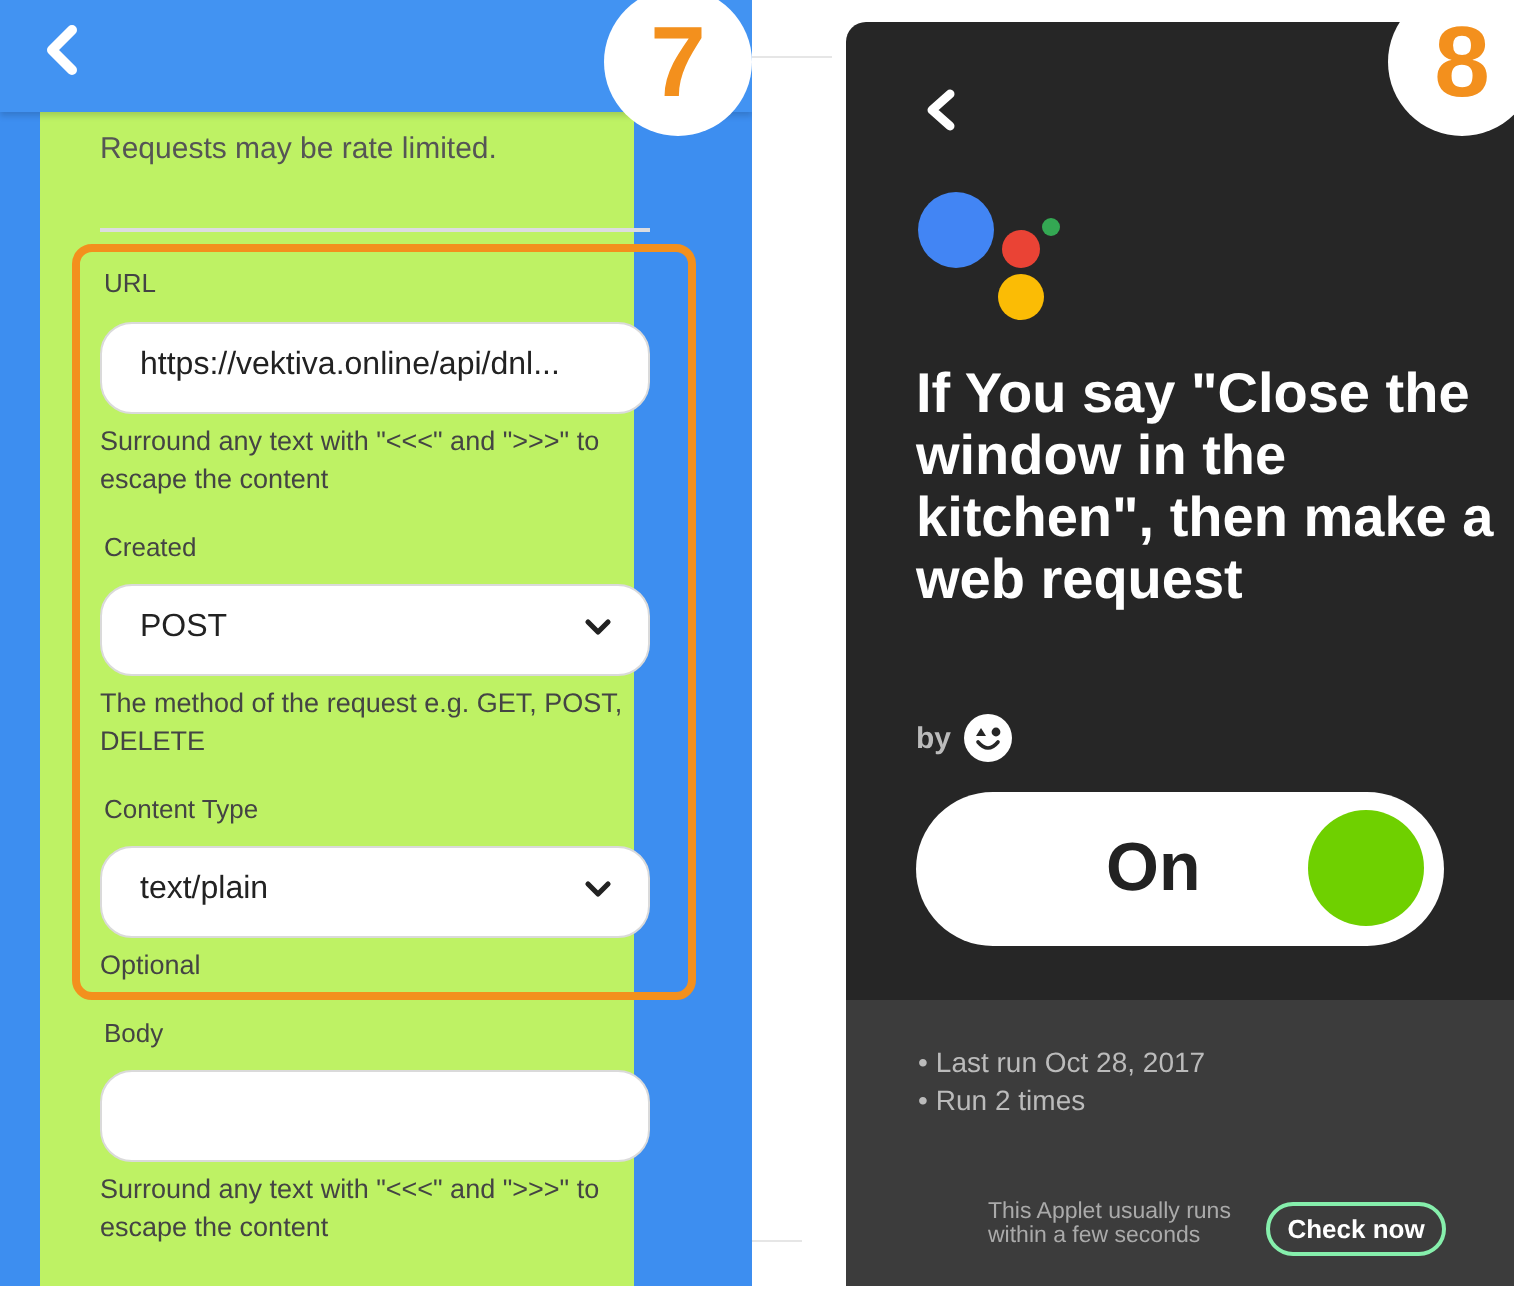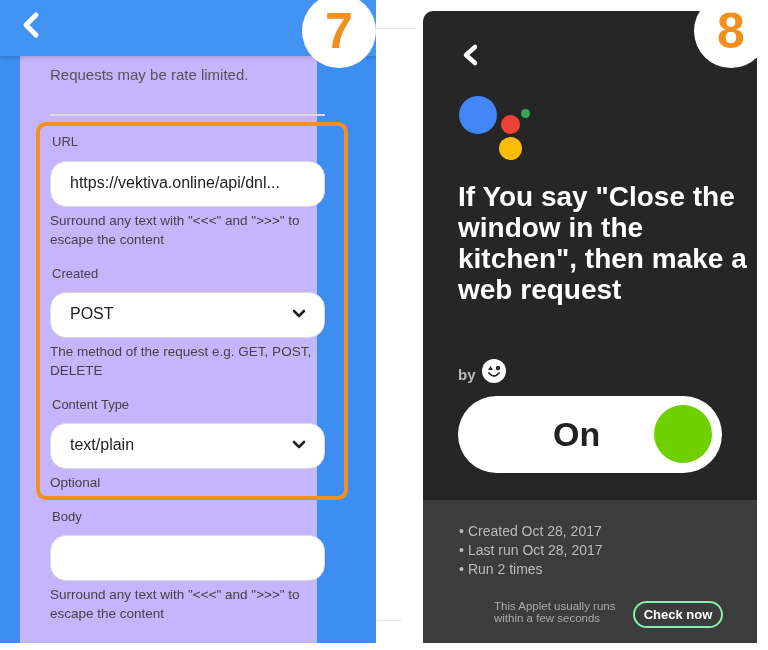--- a/index.html
+++ b/index.html
@@ -6,38 +6,38 @@
   html, body { width: 768px; height: 650px; background: #ffffff; overflow: hidden; font-family: "Liberation Sans", "DejaVu Sans", sans-serif; }
   .stage { position: relative; width: 768px; height: 650px; }
 
   
   .left { position: absolute; left: 0; top: 0; width: 376px; height: 643px; background: #3d8ef0; overflow: hidden; }
   .left-header { position: absolute; left: 0; top: 0; width: 376px; height: 56px; background: #4293f2; box-shadow: 0 2px 3px rgba(0,0,0,0.15); z-index: 2; }
   .left-back { position: absolute; left: 18px; top: 10px; width: 26px; height: 30px; color: #fff; }
   .left-title { position: absolute; left: 0; right: 0; top: 4px; text-align: center; color: #fff; font-size: 29px; font-weight: bold; letter-spacing: 0.2px; }
   .step-badge { position: absolute; width: 74px; height: 74px; border-radius: 50%; background: #fff; color: #f3901d; font-weight: bold; font-size: 50px; text-align: center; line-height: 74px; z-index: 3; }
   .badge-7 { left: 302px; top: -6px; }
-  .left-card { position: absolute; left: 20px; top: 56px; width: 297px; height: 587px; background: #c4b5fd; text-decoration: underline; }
+  .left-card { position: absolute; left: 20px; top: 56px; width: 297px; height: 587px; background: #bef264; text-decoration: underline; }
   .rate-text { position: absolute; left: 30px; top: 10px; color: #555; font-size: 15px; }
   .divider { position: absolute; left: 30px; top: 58px; width: 275px; height: 2px; background: #dcdce0; }
   .highlight-box { position: absolute; left: 16px; top: 66px; width: 312px; height: 378px; border: 4px solid #f3901d; border-radius: 10px; }
   .field-label { position: absolute; left: 32px; color: #444; font-size: 13px; }
   .field-box { position: absolute; left: 30px; width: 275px; height: 46px; border: 1.5px solid #dadada; border-radius: 16px; background: #fff; }
   .field-value { position: absolute; left: 19px; top: 12px; font-size: 16px; color: #222; white-space: nowrap; }
   .chevron { position: absolute; right: 18px; top: 14px; width: 14px; height: 14px; }
   .helper { position: absolute; left: 30px; color: #444; font-size: 13.5px; line-height: 19px; width: 280px; }
 
   
   .right { position: absolute; left: 423px; top: 11px; width: 334px; height: 632px; background: #262626; border-radius: 10px 0 0 0; overflow: hidden; }
   .badge-8 { left: 694px; top: -6px; }
   .right-back { position: absolute; left: 36px; top: 30px; width: 24px; height: 28px; }
   .ga-logo { position: absolute; left: 36px; top: 85px; width: 75px; height: 70px; }
   .ga-dot { position: absolute; border-radius: 50%; }
   .applet-title { position: absolute; left: 35px; top: 170px; width: 290px; color: #fff; font-size: 28px; font-weight: bold; line-height: 31px; }
-  .by-row { position: absolute; left: 35px; top: 344px; height: 28px; display: flex; align-items: flex-end; gap: 6px; }
+  .by-row { position: absolute; left: 35px; top: 344px; height: 28px; display: flex; align-items: center; gap: 6px; }
   .by-label { color: #bbb; font-size: 15px; font-weight: bold; }
   .avatar { width: 24px; height: 24px; }
   .toggle { position: absolute; left: 35px; top: 385px; width: 264px; height: 77px; background: #fff; border-radius: 39px; }
   .toggle-label { position: absolute; left: 95px; top: 19px; font-size: 34px; color: #222; font-weight: bold; }
   .toggle-knob { position: absolute; right: 10px; top: 9px; width: 58px; height: 58px; border-radius: 50%; background: #6fd000; }
   .right-footer { position: absolute; left: 0; top: 489px; width: 334px; height: 143px; background: #3c3c3c; }
   .stats { position: absolute; left: 36px; top: 22px; color: #bbb; font-size: 14px; line-height: 19px; list-style: none; }
   .stats li::before { content: "\2022"; margin-right: 4px; }
   .runs-note { position: absolute; left: 35px; top: 100px; color: #aaa; font-size: 11.5px; line-height: 12px; width: 150px; margin-left: 36px; }
   .check-btn { position: absolute; left: 210px; top: 101px; width: 90px; height: 27px; border: 2px solid #86efac; border-radius: 14px; color: #fff; font-size: 13px; font-weight: bold; text-align: center; line-height: 23px; background: transparent; }
@@ -124,21 +124,20 @@
       </svg>
     </div>
 
     <div class="toggle">
       <span class="toggle-label">On</span>
       <span class="toggle-knob"></span>
     </div>
 
     <div class="right-footer">
       <ul class="stats">
-        <li>Created Oct 28, 2017</li>
         <li>Last run Oct 28, 2017</li>
         <li>Run 2 times</li>
       </ul>
       <div class="runs-note">This Applet usually runs within a few seconds</div>
       <button class="check-btn">Check now</button>
     </div>
   </div>
   <div class="step-badge badge-8">8</div>
 </div>
 

